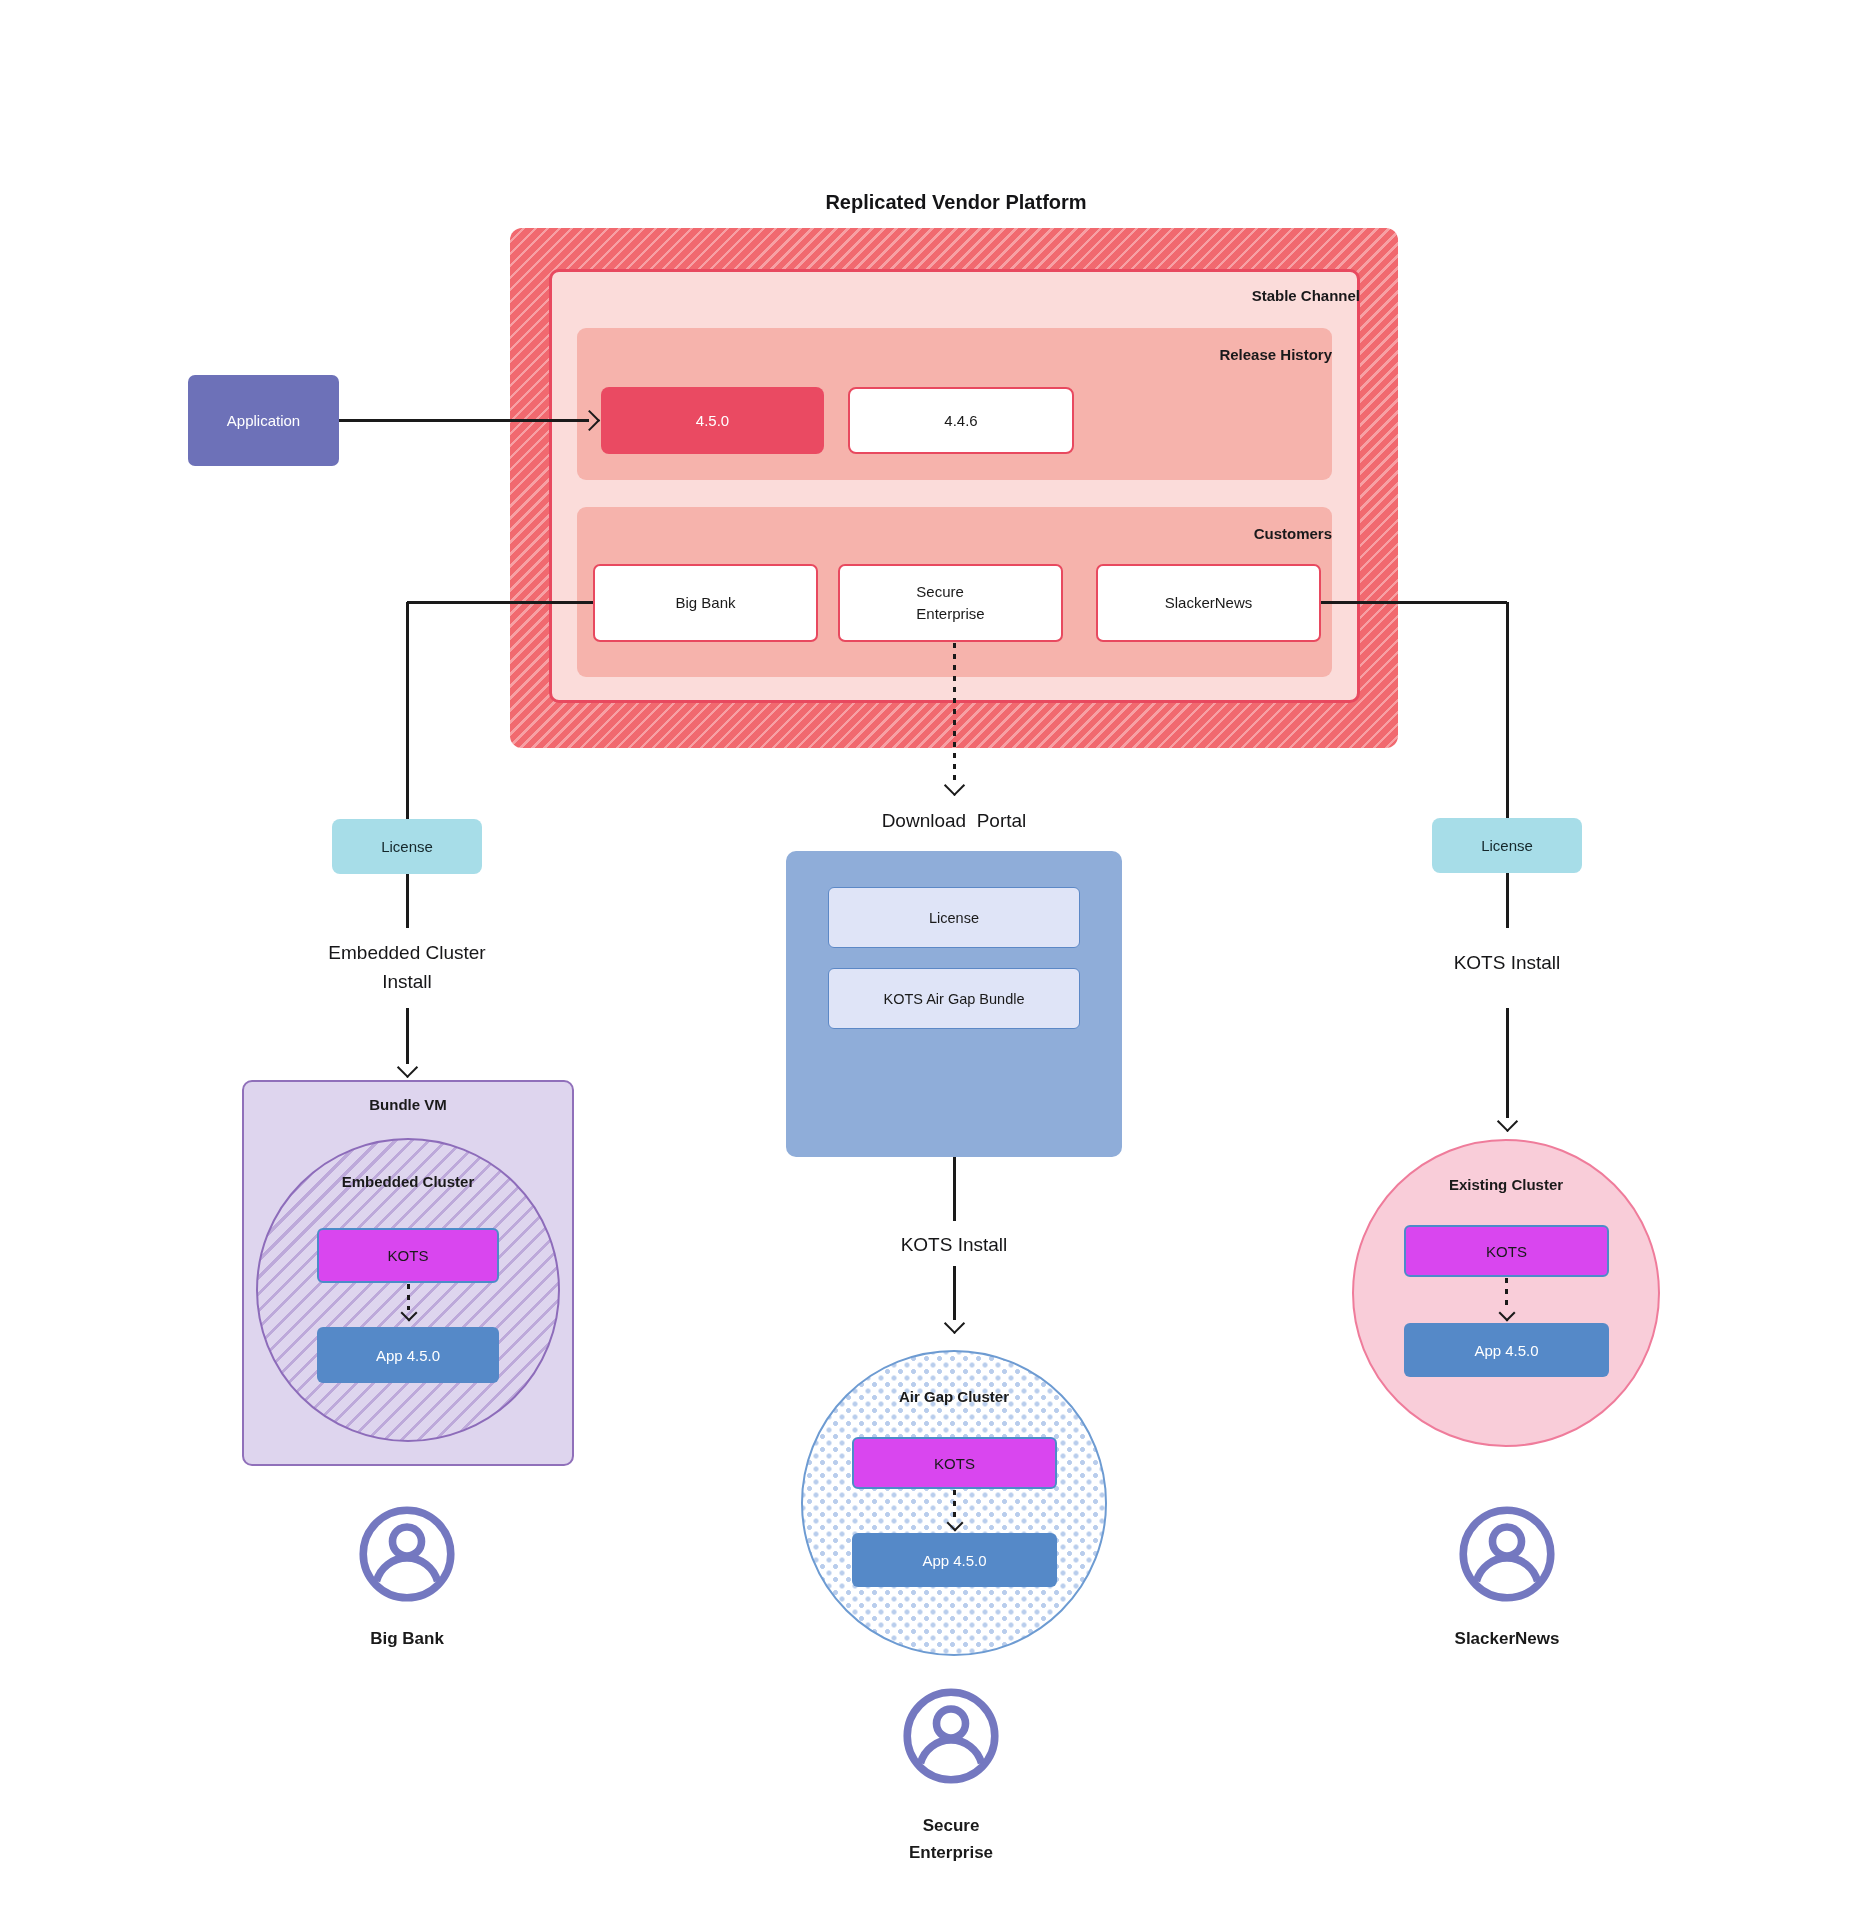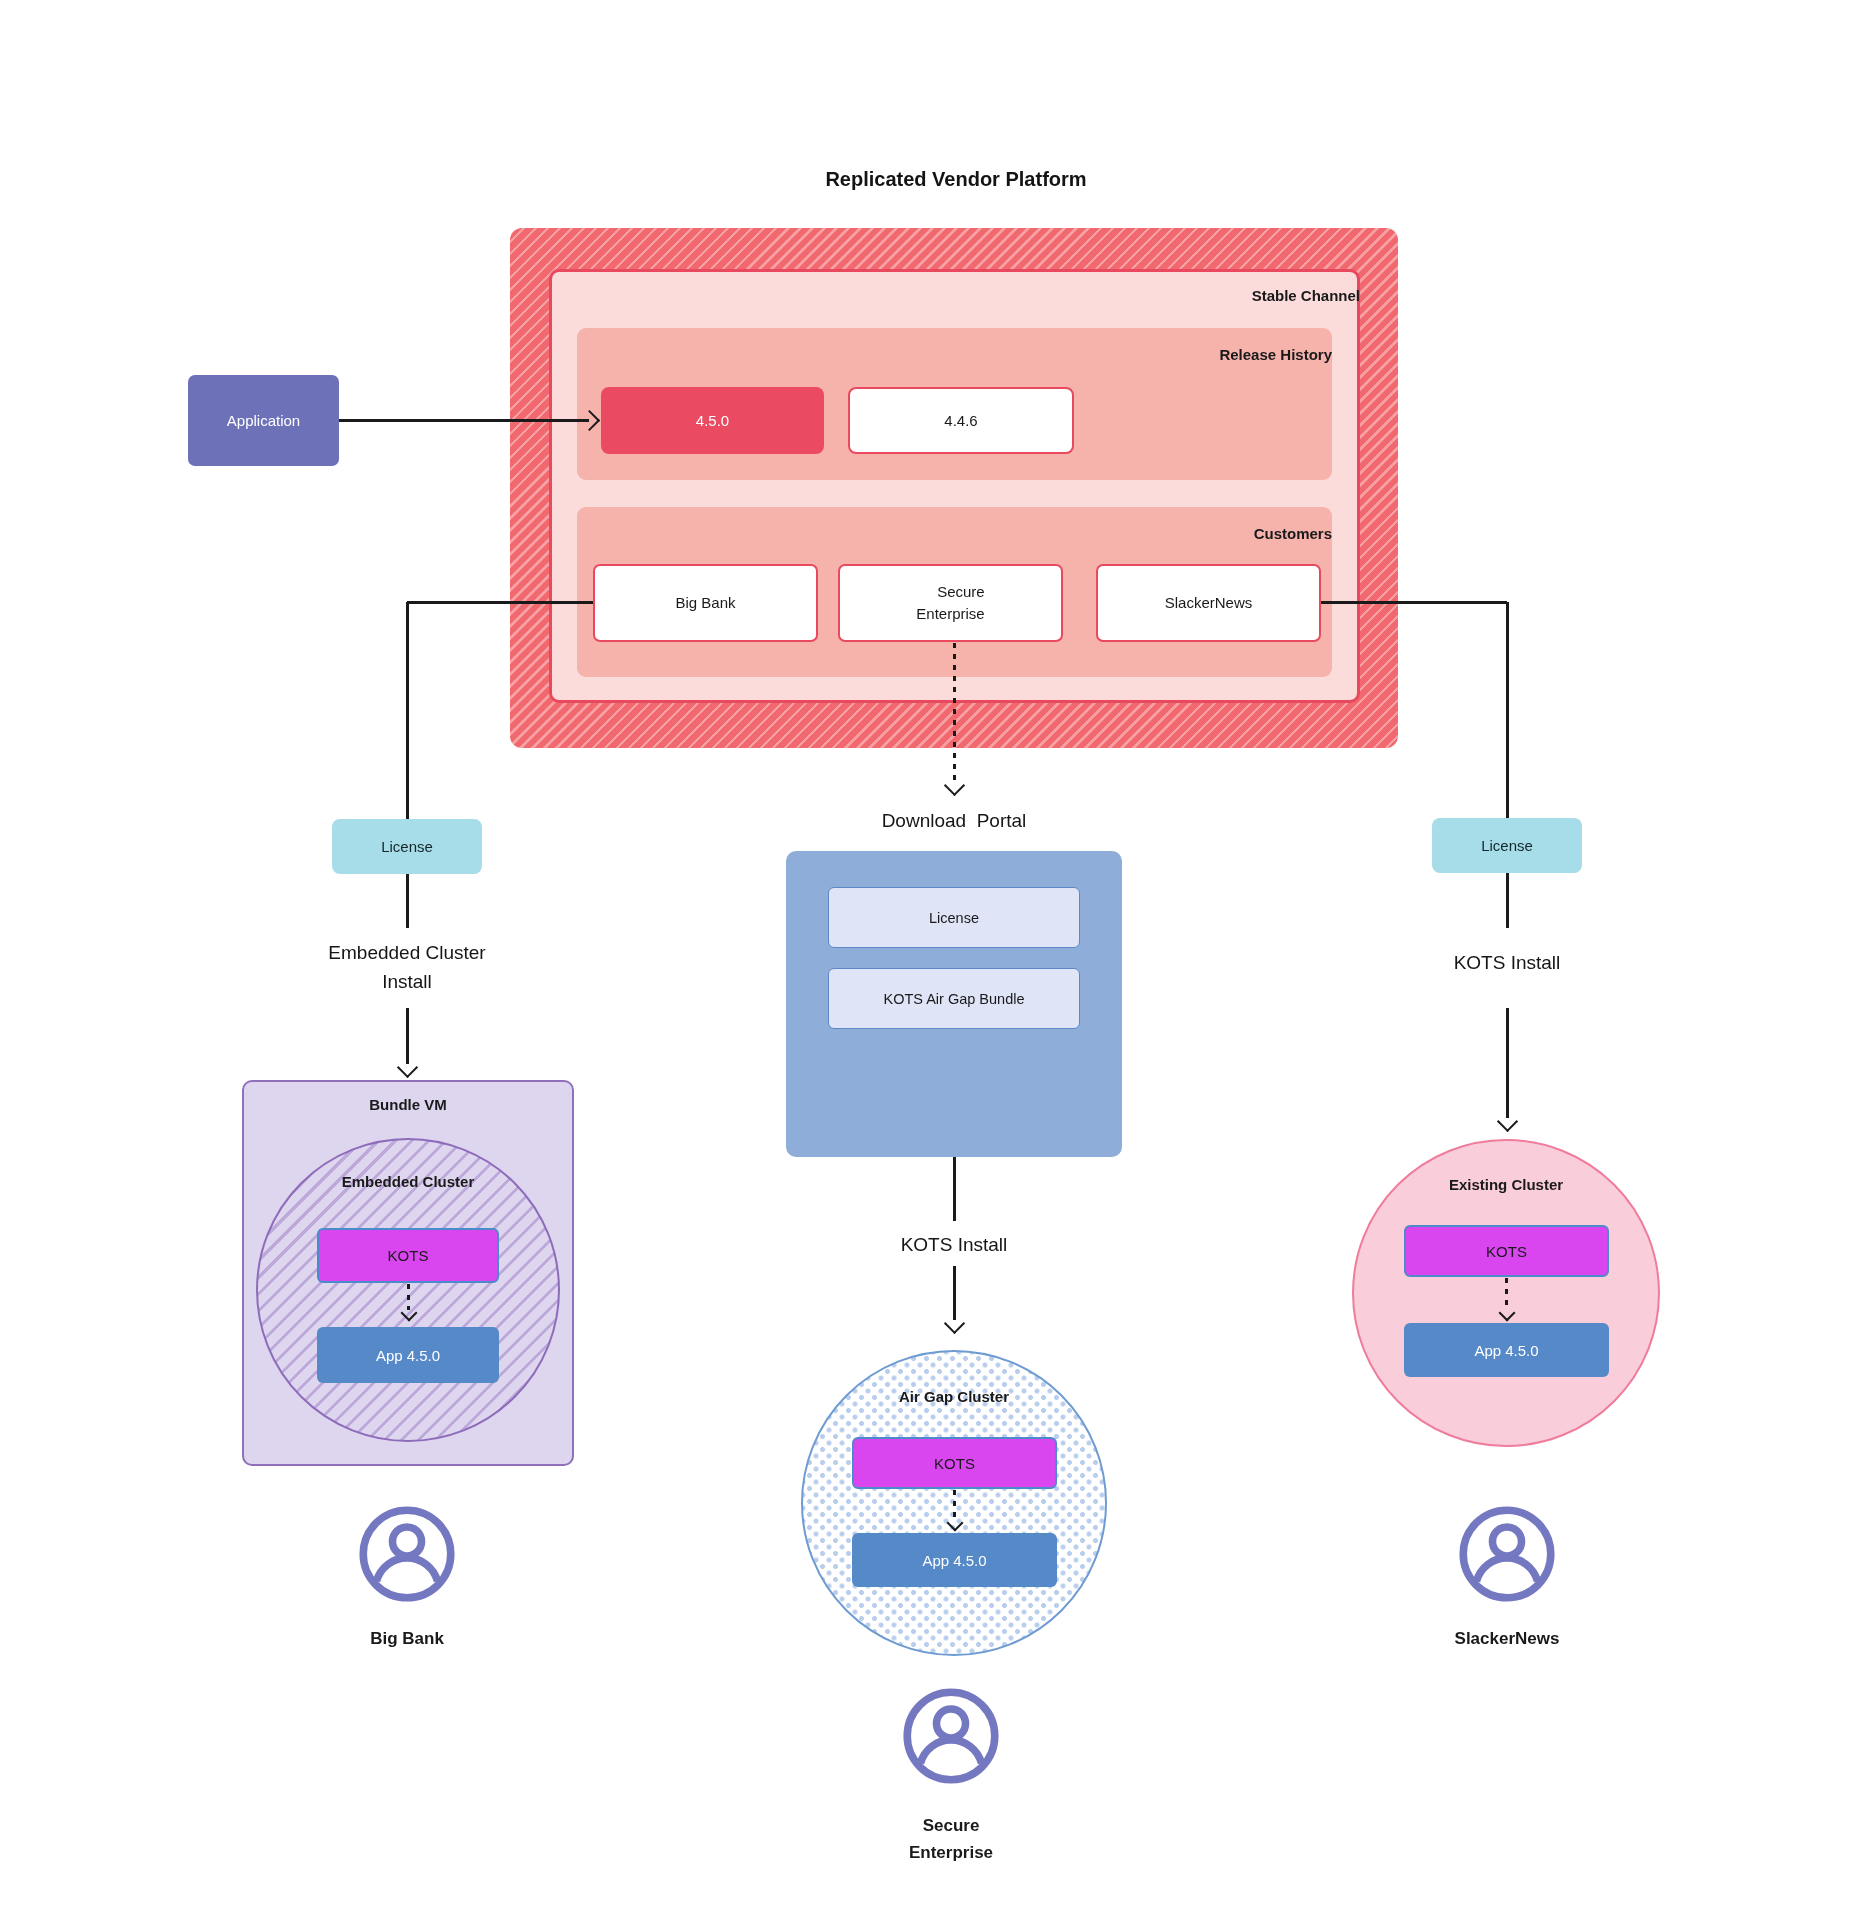--- a/index.html
+++ b/index.html
@@ -1,19 +1,19 @@
 <!DOCTYPE html>
 <html><head>
 <meta charset="utf-8">
 <style>
   html,body{margin:0;padding:0;background:#ffffff;}
   #canvas{position:relative;width:1851px;height:1927px;background:#ffffff;overflow:hidden;
           font-family:"Liberation Sans","DejaVu Sans",sans-serif;color:#1a1a1a;}
   .abs{position:absolute;box-sizing:border-box;}
-  .center{display:flex;align-items:center;justify-content:center;text-align:right;}
+  .center{display:flex;align-items:center;justify-content:center;text-align:left;}
   .ws{white-space:pre-line;}
   .pre{white-space:pre-wrap;}
 
   
   .hatch-red{background-color:#f1696f;
     background-image:repeating-linear-gradient(135deg,#f7a0a4 0 2.5px,transparent 2.5px 8.5px);
     border-radius:12px;}
   .stable{background:#fbdcda;border:3px solid #e8495f;border-radius:10px;}
   .salmon{background:#f6b3ac;border-radius:9px;}
   .sec-label{font-size:15px;font-weight:700;color:#19191b;text-align:right;}
@@ -46,21 +46,21 @@
   .hline{position:absolute;height:2.5px;background:#1a1a1a;z-index:6;}
   .vline{position:absolute;width:2.5px;background:#1a1a1a;z-index:6;}
   .dotline{position:absolute;width:2.5px;z-index:6;
     background-image:repeating-linear-gradient(to bottom,#1a1a1a 0 5px,transparent 5px 11px);}
   .chev{position:absolute;width:13px;height:13px;border-right:2.6px solid #1a1a1a;
         border-bottom:2.6px solid #1a1a1a;z-index:6;background:transparent;}
   .chev.down{transform:rotate(45deg);}
   .chev.right{transform:rotate(-45deg);}
   .chev.sm{width:10px;height:10px;border-right-width:2.4px;border-bottom-width:2.4px;}
   .z7{z-index:7;}
-  .title{font-size:20px;font-weight:600;text-align:center;color:#141416;}
+  .title{font-size:20px;font-weight:600;text-align:center;color:#141416;margin-top:23px;}
 </style>
 </head>
 <body>
 
 <svg width="0" height="0" style="position:absolute">
   <defs>
     <g id="person-glyph" fill="none" stroke="#7478c0" stroke-width="3.5">
       <circle cx="24" cy="24" r="20.2"></circle>
       <circle cx="24" cy="18.2" r="6.7"></circle>
       <path d="M 9.9 36.6 A 14.6 14.6 0 0 1 38.1 36.6"></path>

